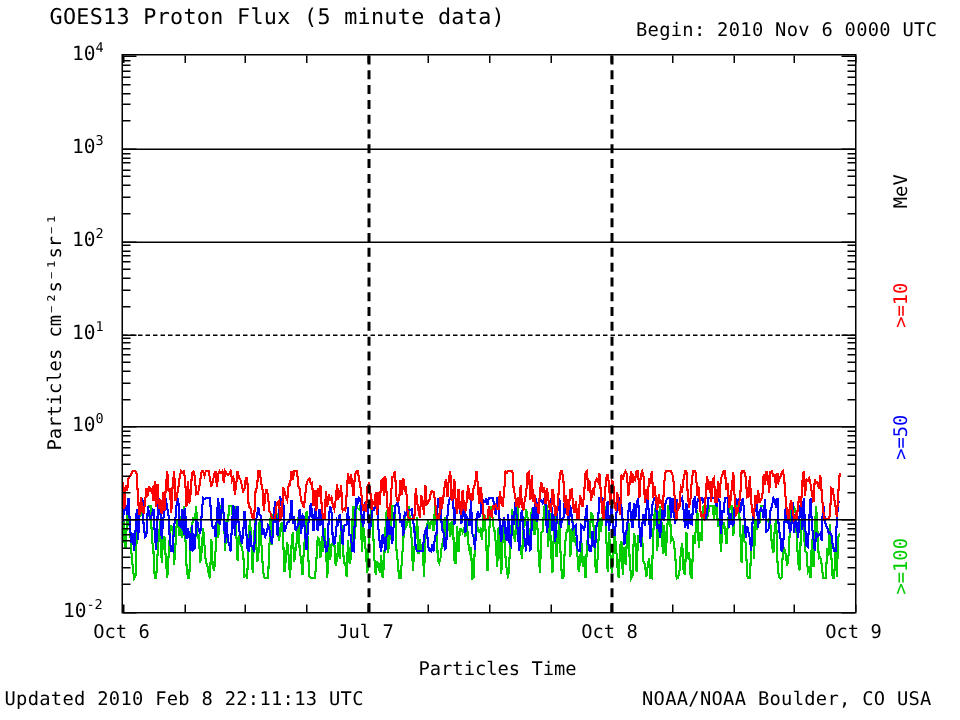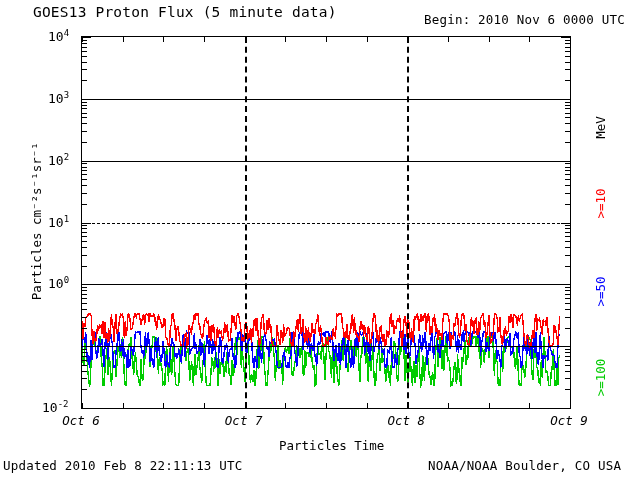--- a/index.html
+++ b/index.html
@@ -18,21 +18,21 @@
   .hgrid{position:absolute;left:0;width:100%;height:0;border-top:1px solid #000;}
   .hgrid.dashed{border-top:1px dashed #000;}
   .vgrid{position:absolute;top:0;height:100%;width:0;border-left:2px dashed #000;}
   .ytl{position:absolute;right:644px;font-size:13px;white-space:nowrap;
        transform:translateY(-50%);}
   .ytl sup{font-size:9px;vertical-align:super;}
   .ytick{position:absolute;left:0;height:0;border-top:1px solid #000;}
   .ytick.r{left:auto;right:0;}
   .xtick{position:absolute;bottom:0;width:0;border-left:1px solid #000;height:5px;}
   .xtick.t{bottom:auto;top:0;}
-  .xtl{position:absolute;top:415px;font-size:12.5px;transform:translateX(-50%);font-style:italic;}
+  .xtl{position:absolute;top:415px;font-size:12.5px;transform:translateX(-50%);}
   .legend{position:absolute;font-size:12.5px;white-space:nowrap;
           transform-origin:50% 50%;transform:rotate(-90deg);}
   svg.series{position:absolute;left:0;top:0;}
 </style>
 </head>
 <body>
 
 <div class="txt" id="title">GOES13 Proton Flux (5 minute data)</div>
 <div class="txt" id="begin">Begin: 2010 Nov 6 0000 UTC</div>
 
@@ -197,21 +197,21 @@
 <div id="ylabels">
     <div class="txt ytl" style="top: 36px; left: 48px;">10<sup>4</sup></div>
     <div class="txt ytl" style="top: 97.8333px; left: 48px;">10<sup>3</sup></div>
     <div class="txt ytl" style="top: 159.667px; left: 48px;">10<sup>2</sup></div>
     <div class="txt ytl" style="top: 221.5px; left: 48px;">10<sup>1</sup></div>
     <div class="txt ytl" style="top: 283.333px; left: 48px;">10<sup>0</sup></div>
     <div class="txt ytl" style="top: 407px; left: 42px;">10<sup>-2</sup></div>
   </div>
 <div id="xlabels">
     <div class="txt xtl" style="left: 81px;">Oct 6</div>
-    <div class="txt xtl" style="left: 243.667px;">Oct 7</div>
+    <div class="txt xtl" style="left: 243.667px;">Jul 7</div>
     <div class="txt xtl" style="left: 406.333px;">Oct 8</div>
     <div class="txt xtl" style="left: 569px;">Oct 9</div>
   </div>
 <div id="legend-layer">
     <div class="legend" style="color: rgb(0, 0, 0); left: 560px; top: 120px; width: 80px; text-align: center;">MeV</div>
     <div class="legend" style="color: rgb(255, 0, 0); left: 560px; top: 196px; width: 80px; text-align: center;">&gt;=10</div>
     <div class="legend" style="color: rgb(0, 0, 255); left: 560px; top: 284px; width: 80px; text-align: center;">&gt;=50</div>
     <div class="legend" style="color: rgb(0, 204, 0); left: 560px; top: 370px; width: 80px; text-align: center;">&gt;=100</div>
   </div>
 

